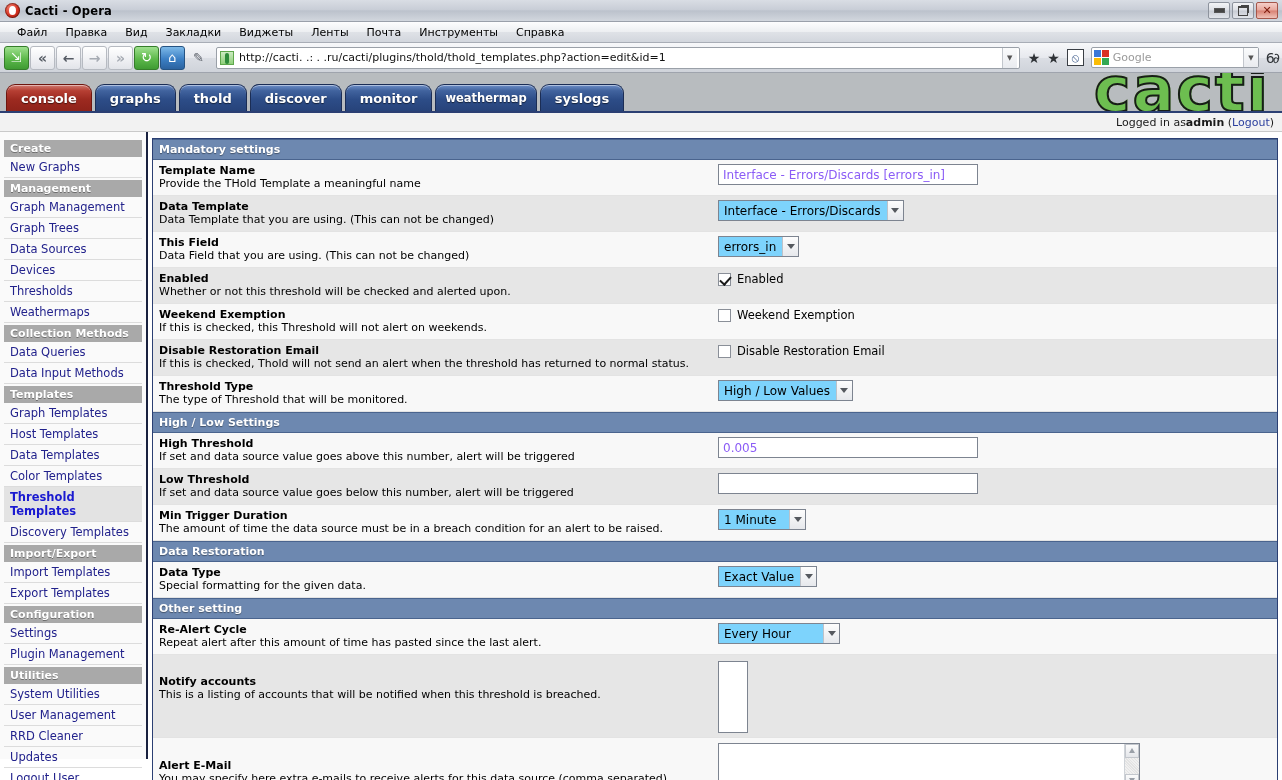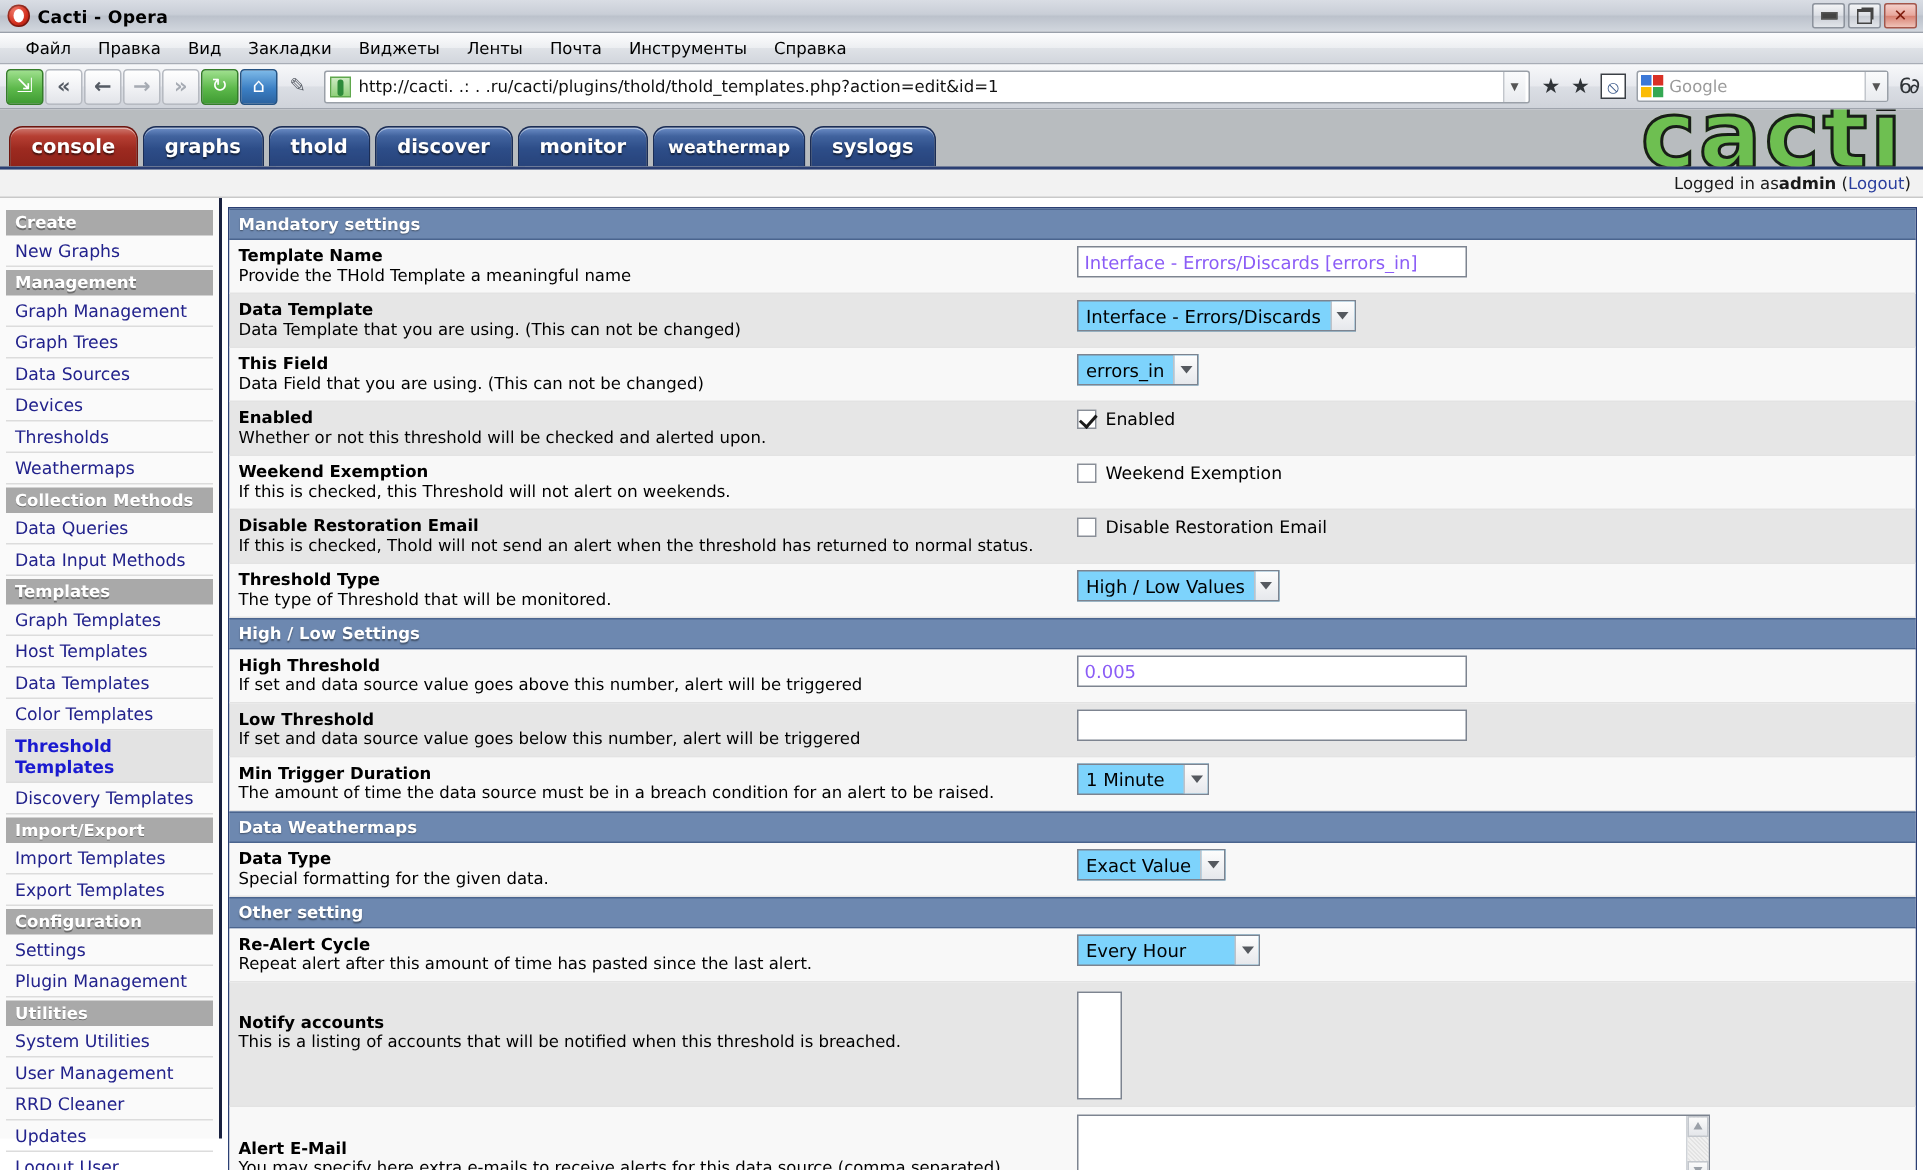--- a/index.html
+++ b/index.html
@@ -587,21 +587,21 @@
             <div class="d">The amount of time the data source must be in a breach condition for an alert to be raised.</div>
           </div>
           <div class="row-field">
             <div class="selbox" style="width:88px">
               <span class="v" style="flex:1">1 Minute</span>
               <span class="a"></span>
             </div>
           </div>
         </div>
 
-        <div class="sect-head">Data Weathermaps</div>
+        <div class="sect-head">Data Restoration</div>
 
         <div class="row odd">
           <div class="row-label">
             <div class="t">Data Type</div>
             <div class="d">Special formatting for the given data.</div>
           </div>
           <div class="row-field">
             <div class="selbox">
               <span class="v">Exact Value</span>
               <span class="a"></span>

